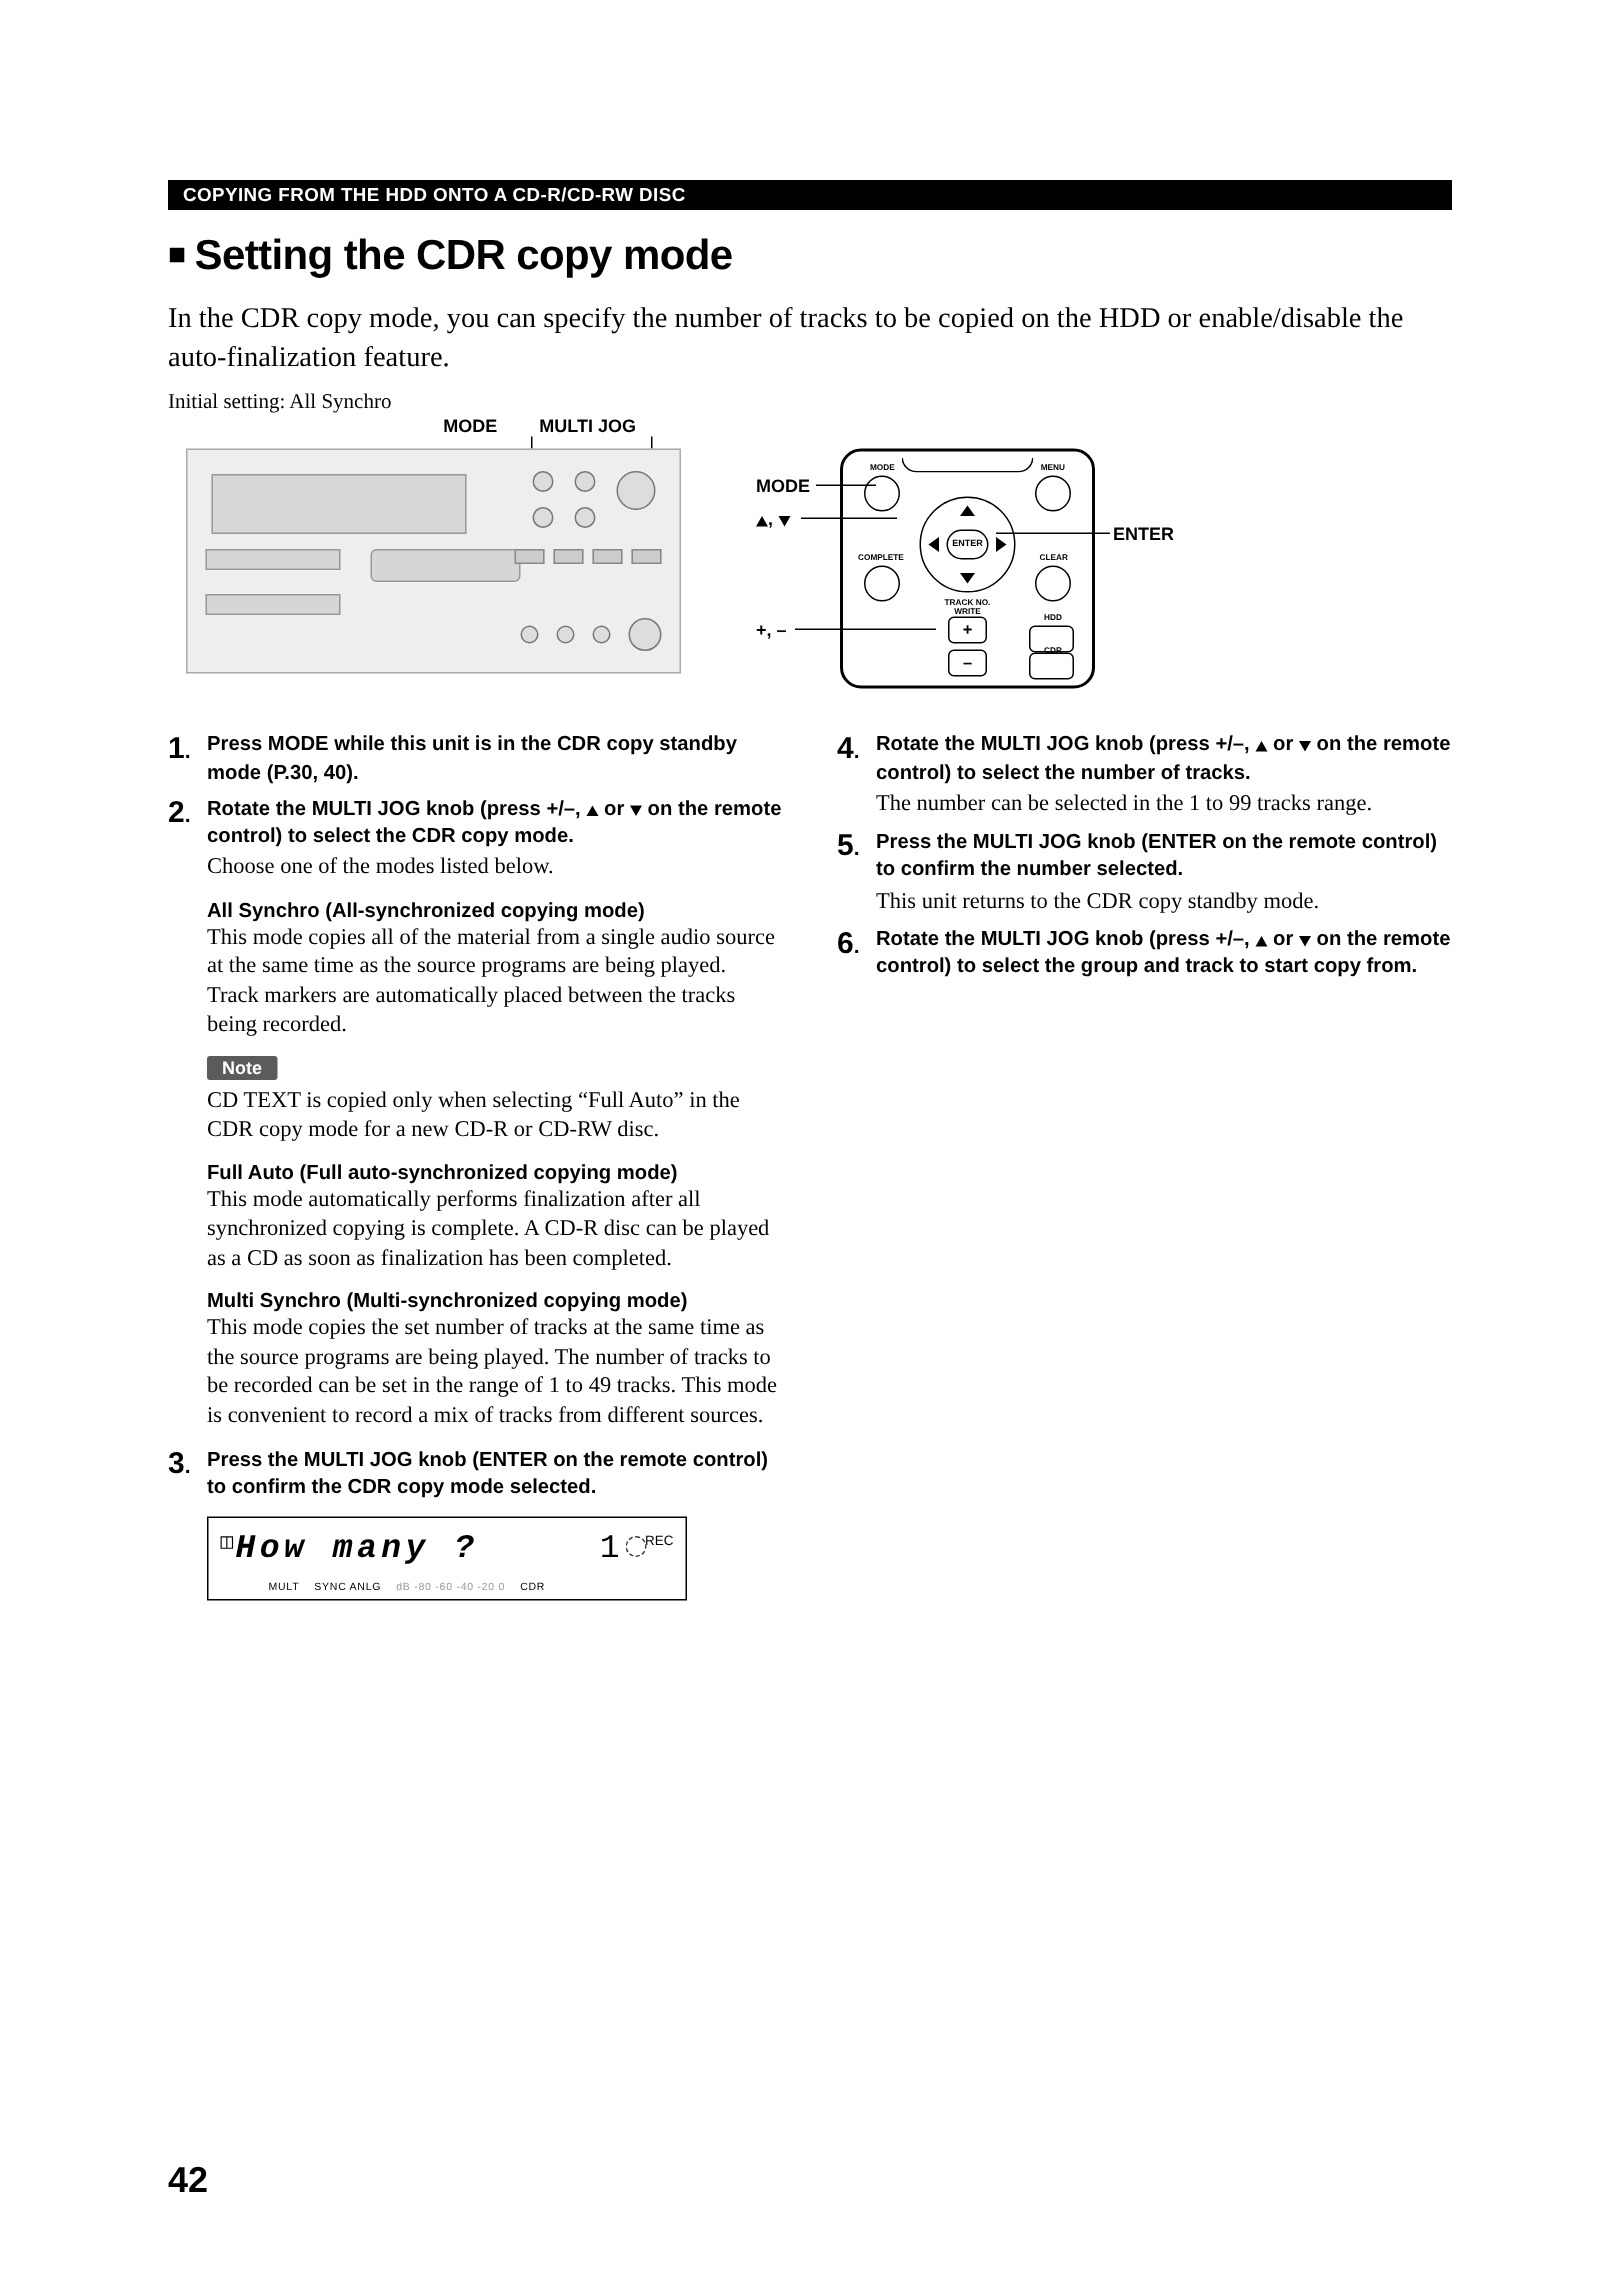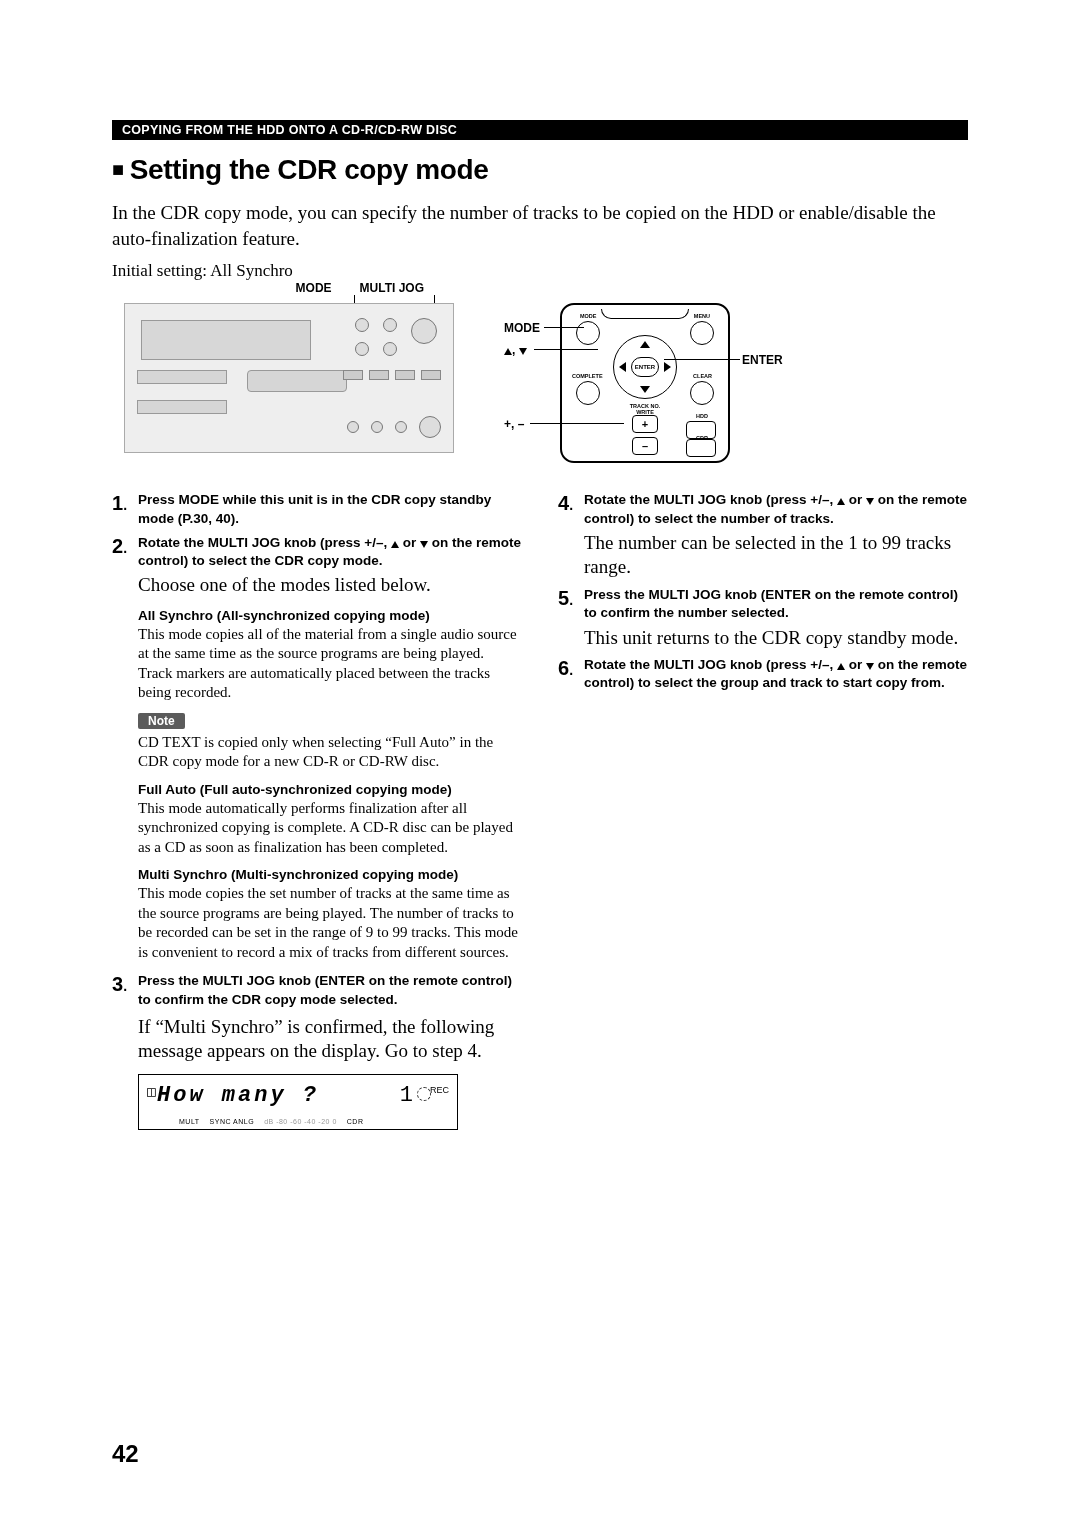--- a/index.html
+++ b/index.html
@@ -24,21 +24,21 @@
   }
   .section-title {
     font-family: Arial, Helvetica, sans-serif;
     font-weight: bold;
     font-size: 28px;
     letter-spacing: -0.4px;
     margin-bottom: 14px;
   }
   .section-title .sq { font-size: 20px; vertical-align: 3px; margin-right: 6px; }
   .intro { font-size: 19px; line-height: 1.35; margin-bottom: 10px; }
-  .initial { font-size: 17px; margin-bottom: 22px; }
+  .initial { font-size: 14px; margin-bottom: 22px; }
   .diagrams-row { display: flex; gap: 50px; margin-bottom: 28px; align-items: flex-start; }
   .device-diagram { width: 330px; height: 150px; border: 1px solid #aaa; background: #eee; position: relative; margin-left: 12px; }
   .device-top-labels { position: absolute; top: -22px; right: 30px; font-family: Arial, sans-serif; font-weight: bold; font-size: 12px; display: flex; gap: 28px; }
   .device-top-labels span::after { content:''; position:absolute; }
   .leader-v { position:absolute; width:1px; background:#000; }
   .device-body { position:absolute; inset:6px; }
   .device-screen { position:absolute; left:10px; top:10px; width:170px; height:40px; background:#d7d7d7; border:1px solid #999; }
   .knobs { position:absolute; right:10px; top:8px; display:grid; grid-template-columns:repeat(3,auto); gap:10px 14px; }
   .knob { width:14px; height:14px; border:1px solid #777; border-radius:50%; background:#ddd; }
   .big-knob { width:26px; height:26px; border:1px solid #777; border-radius:50%; background:#ddd; }
@@ -70,21 +70,21 @@
   .callout { font-family:Arial,sans-serif; font-weight:bold; font-size:12px; position:absolute; }
   .callout-line { position:absolute; background:#000; height:1px; }
 
   .columns { display: flex; gap: 36px; }
   .col { flex: 1; min-width: 0; }
   .step { display: flex; align-items: flex-start; margin-bottom: 6px; }
   .step-num { font-family: Arial, Helvetica, sans-serif; font-weight: bold; font-size: 20px; min-width: 26px; line-height: 1; padding-top:2px; }
   .step-num .dot { font-size:14px; }
   .step-body { flex:1; }
   .step-bold { font-family: Arial, Helvetica, sans-serif; font-weight: bold; font-size: 13.5px; line-height: 1.35; }
-  .body-text { font-size: 19px; line-height: 1.3; margin-top:3px; }
+  .body-text { font-size: 15px; line-height: 1.3; margin-top:3px; }
   .sub-indent { margin-left: 26px; }
   .mode-head { font-family: Arial, Helvetica, sans-serif; font-weight: bold; font-size: 13.5px; margin-top: 10px; }
   .mode-body { font-size: 15px; line-height:1.3; margin-top:2px; }
   .note-pill { display:inline-block; background:#5b5b5b; color:#fff; font-family:Arial,sans-serif; font-weight:bold; font-size:12px; padding:1px 10px; border-radius:2px; margin-top:10px; }
   .display-panel { border:1px solid #000; width: 320px; height: 56px; margin-left:26px; margin-top:10px; position:relative; font-family: monospace; background:#fff; }
   .display-panel .main { position:absolute; left:18px; top:8px; font-size:22px; letter-spacing:3px; font-family:"Courier New", monospace; font-weight:bold;font-style:italic;}
   .display-panel .icon-l { position:absolute; left:8px; top:8px; font-size:14px; }
   .display-panel .num1 { position:absolute; right:44px; top:8px; font-size:22px; font-family:"Courier New", monospace;}
   .display-panel .rec { position:absolute; right:8px; top:10px; font-size:9px; font-family:Arial,sans-serif; }
   .display-panel .spin { position:absolute; right:26px; top:12px; width:14px; height:14px; border:1px dashed #333; border-radius:50%;}
@@ -214,28 +214,27 @@
       <div class="mode-body" style="margin-top:4px;">CD TEXT is copied only when selecting “Full Auto” in the CDR copy mode for a new CD-R or CD-RW disc.</div>
     </div>
 
     <div class="sub-indent">
       <div class="mode-head">Full Auto (Full auto-synchronized copying mode)</div>
       <div class="mode-body">This mode automatically performs finalization after all synchronized copying is complete. A CD-R disc can be played as a CD as soon as finalization has been completed.</div>
     </div>
 
     <div class="sub-indent">
       <div class="mode-head">Multi Synchro (Multi-synchronized copying mode)</div>
-      <div class="mode-body">This mode copies the set number of tracks at the same time as the source programs are being played. The number of tracks to be recorded can be set in the range of 9 to 99 tracks. This mode is convenient to record a mix of tracks from different sources.</div>
+      <div class="mode-body">This mode copies the set number of tracks at the same time as the source programs are being played. The number of tracks to be recorded can be set in the range of 1 to 49 tracks. This mode is convenient to record a mix of tracks from different sources.</div>
     </div>
 
     <div class="step" style="margin-top:10px;">
       <div class="step-num">3<span class="dot">.</span></div>
       <div class="step-body">
         <div class="step-bold">Press the MULTI JOG knob (ENTER on the remote control) to confirm the CDR copy mode selected.</div>
-        <div class="body-text" style="margin-top:6px;">If “Multi Synchro” is confirmed, the following message appears on the display. Go to step 4.</div>
       </div>
     </div>
 
     <div class="display-panel">
       <span class="icon-l">◫</span>
       <span class="main">How many ?</span>
       <span class="num1">1</span>
       <span class="spin"></span>
       <span class="rec">REC</span>
       <div class="bottom-row">

